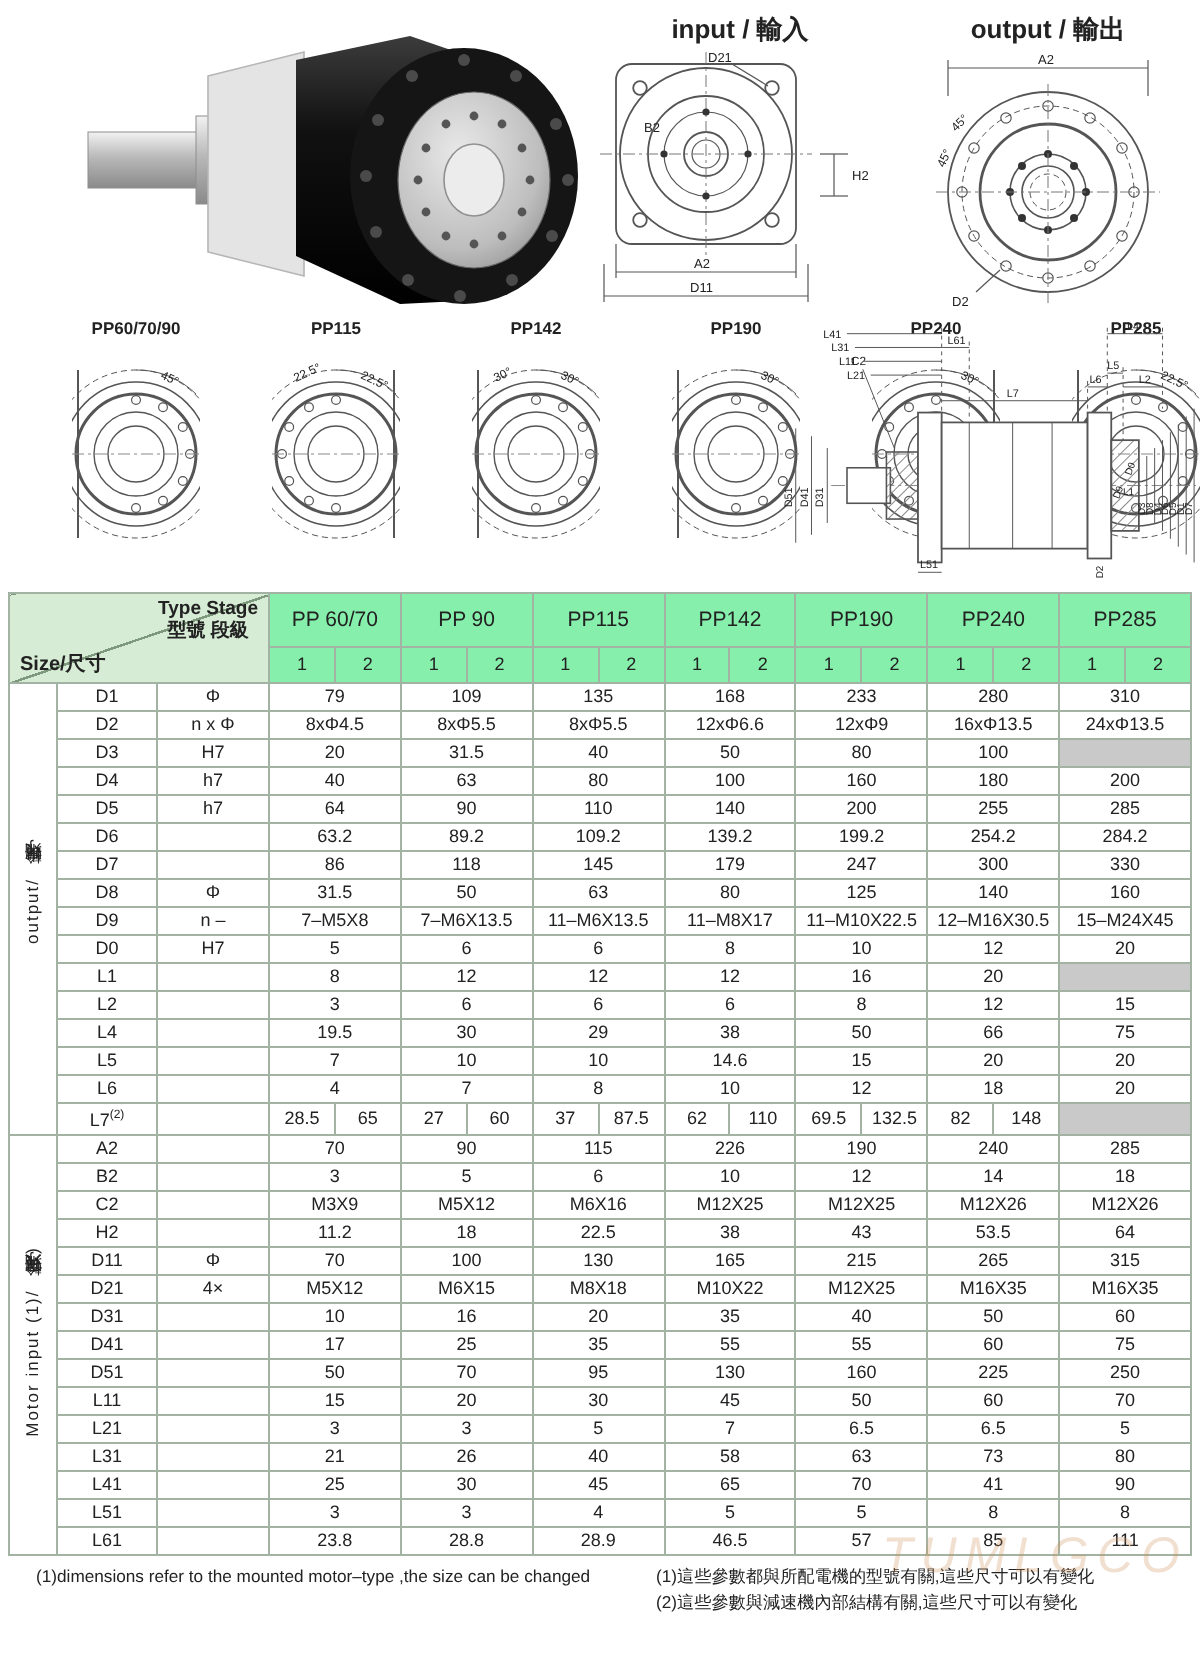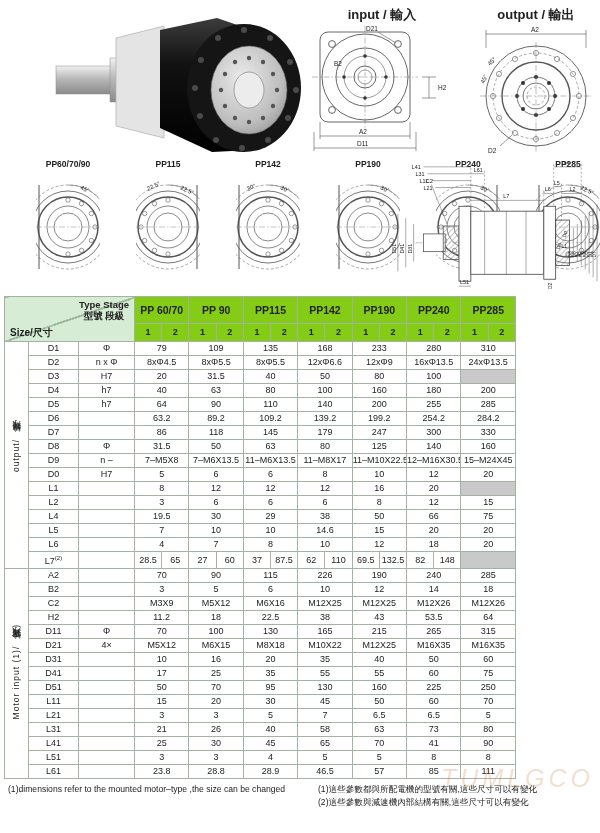--- a/index.html
+++ b/index.html
@@ -1,44 +1,44 @@
 <!DOCTYPE html>
 <html><head>
 <meta charset="utf-8">
 <style>
   html,body{margin:0;padding:0;background:#fff;}
   body{width:600px;height:833px;position:relative;overflow:hidden;
        font-family:"Liberation Sans",sans-serif;color:#222;}
-  .top-row{display:flex;height:158px;margin-left:12px;}
+  .top-row{display:flex;height:158px;}
   .photo{width:292px;height:158px;}
   .draw-block{position:relative;}
   .d-title{font-weight:bold;font-size:13px;text-align:center;padding-top:6px;}
   .mid-row{display:flex;height:136px;align-items:flex-start;}
   #flanges{display:flex;width:388px;}
   .flange{width:64px;text-align:left;padding-left:36px;}
   .f-label{font-size:8.5px;font-weight:bold;text-align:center;height:13px;line-height:13px;white-space:nowrap;}
   .section-block{width:212px;height:136px;}
   
-  #spec-table{border-collapse:collapse;table-layout:fixed;width:512px;margin:2px 4px 0 4px;}
+  #spec-table{border-collapse:collapse;table-layout:fixed;width:592px;margin:2px 4px 0 4px;}
   #spec-table td,#spec-table th{border:1px solid #a3b3a3;text-align:center;padding:0;
       font-size:9px;height:13px;line-height:13px;white-space:nowrap;overflow:hidden;font-weight:normal;}
-  #spec-table thead th{background:#84cc16;font-weight:bold;font-size:10.5px;height:26px;line-height:26px;}
+  #spec-table thead th{background:#86efac;font-weight:normal;font-size:10.5px;height:26px;line-height:26px;}
   #spec-table thead tr+tr th{height:17px;line-height:17px;font-size:9px;}
   td.diag{background-color:#d7ecd5;position:relative;
       background-image:linear-gradient(to bottom right,rgba(0,0,0,0) calc(50% - .6px),#7d987d calc(50% - .6px),#7d987d calc(50% + .6px),rgba(0,0,0,0) calc(50% + .6px));}
   .diag-top{position:absolute;top:2px;right:5px;font-weight:bold;font-size:9.5px;line-height:1.2;text-align:center;}
   .diag-bottom{position:absolute;bottom:2px;left:5px;font-weight:bold;font-size:10px;}
   td.gcell{background:#fff;vertical-align:middle;}
   .vert{writing-mode:vertical-rl;transform:rotate(180deg);font-size:8.5px;letter-spacing:1px;display:inline-block;max-height:210px;}
   td.rname{font-size:9.5px;}
   td.rname sup{font-size:6px;}
   td.gray{background:#c9c9c9;}
   tr.gsep td{border-top:2px solid #8a9a8a;}
   
-  .notes{display:flex;justify-content:flex-start;padding:4px 4px 0 8px;font-size:8.6px;line-height:1.5;}
+  .notes{display:flex;justify-content:flex-end;padding:4px 4px 0 8px;font-size:8.6px;line-height:1.5;}
   .notes-en{width:310px;} .notes-zh{width:268px;}
   .watermark{position:absolute;right:6px;bottom:40px;font-size:25px;font-weight:normal;
       color:rgba(205,140,85,0.28);letter-spacing:4px;pointer-events:none;font-style:italic;}
   svg text{font-family:"Liberation Sans",sans-serif;}
 </style>
 </head>
 <body>
 
 <div class="top-row">
 

